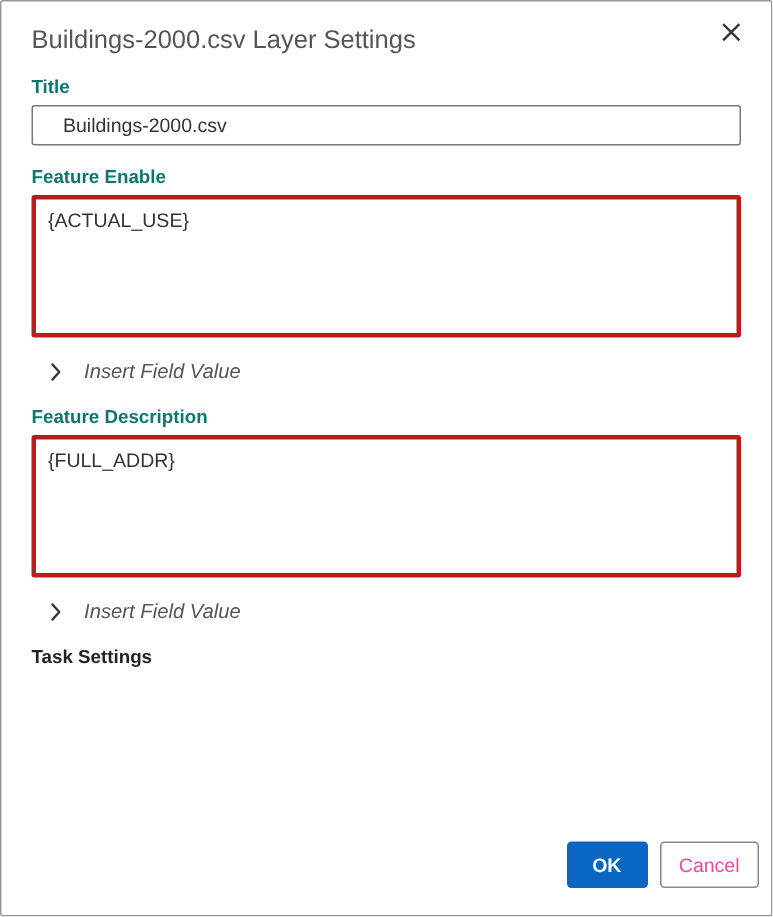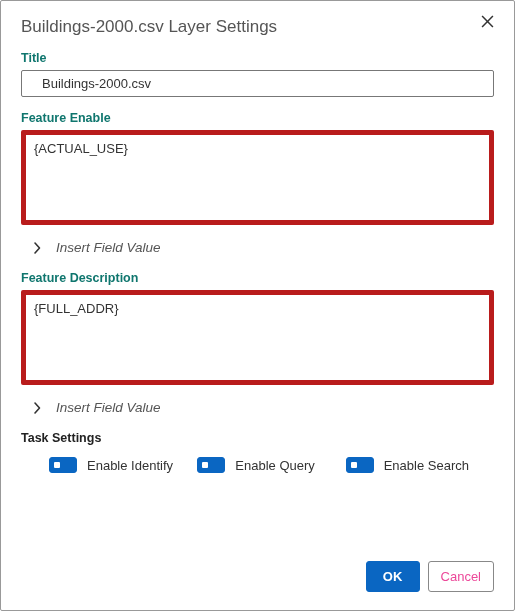--- a/index.html
+++ b/index.html
@@ -52,21 +52,21 @@
     width: 100%;
     border: 1px solid #777;
     border-radius: 2px;
     padding: 5px 20px;
     font-size: 13px;
     color: #333;
     font-family: inherit;
   }
   .textarea {
     width: 100%;
-    border: 5px solid #b91c1c;
+    border: 3px solid #b91c1c;
     border-radius: 2px;
     padding: 6px 8px;
     font-size: 13px;
     color: #333;
     font-family: inherit;
     resize: none;
     height: 95px;
   }
   .insert-row {
     display: flex;
@@ -123,21 +123,21 @@
     height: 6px;
     background: #fff;
     border-radius: 1px;
   }
   .toggle-text {
     font-size: 13px;
     color: #333;
   }
   .dialog-footer {
     position: absolute;
-    right: 20px;
+    right: 8px;
     bottom: 18px;
     display: flex;
     gap: 8px;
   }
   .btn {
     min-width: 54px;
     padding: 7px 12px;
     border-radius: 3px;
     font-size: 13px;
     cursor: pointer;
@@ -196,34 +196,20 @@
         <svg width="9" height="14" viewBox="0 0 8 14">
             <path d="M1.5 2 L6 7 L1.5 12" stroke="#333" stroke-width="1.6" fill="none" stroke-linecap="round" stroke-linejoin="round"></path>
           </svg>
       </span>
       <span class="insert-label">Insert Field Value</span>
     </div>
   </div>
 
   <div class="field-group">
     <span class="task-settings-label">Task Settings</span>
-    <div class="toggle-row">
-      <div class="toggle-item">
-        <div class="toggle"></div>
-        <span class="toggle-text">Enable Identify</span>
-      </div>
-      <div class="toggle-item">
-        <div class="toggle"></div>
-        <span class="toggle-text">Enable Query</span>
-      </div>
-      <div class="toggle-item">
-        <div class="toggle"></div>
-        <span class="toggle-text">Enable Search</span>
-      </div>
-    </div>
   </div>
 
   <div class="dialog-footer">
     <button class="btn btn-primary">OK</button>
     <button class="btn btn-secondary">Cancel</button>
   </div>
 
 </div>
 
 </body></html>

